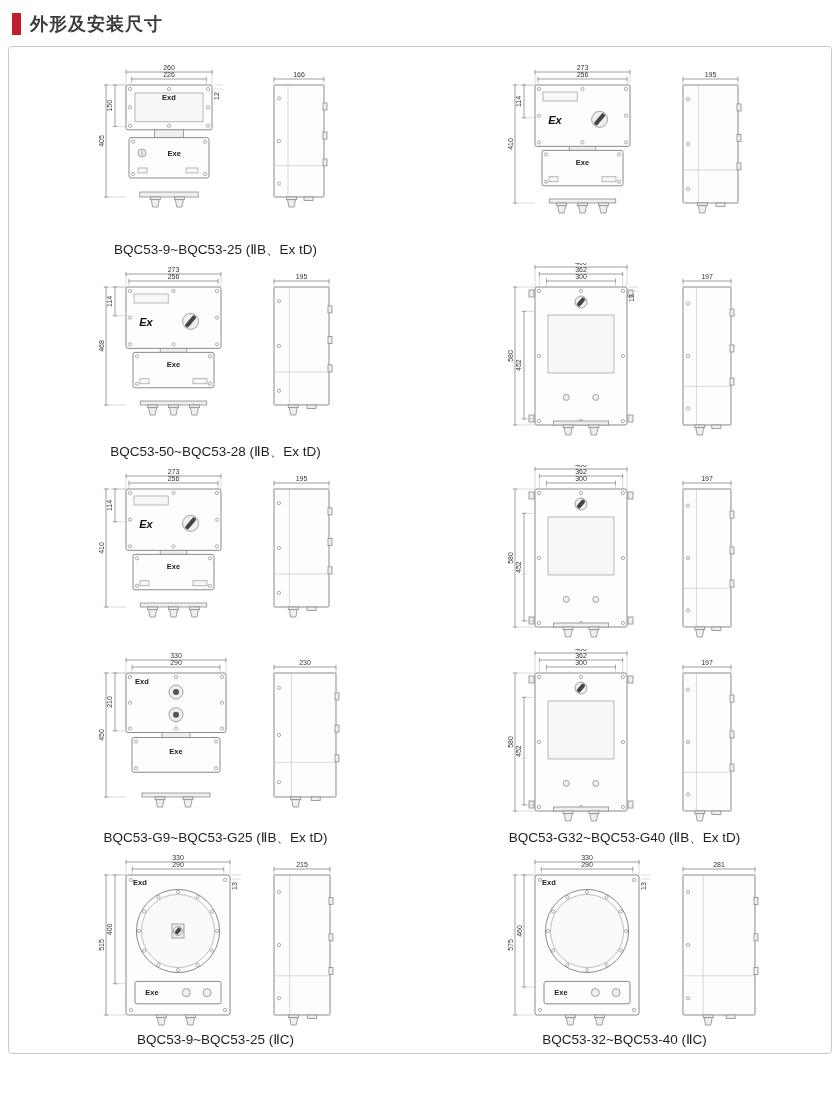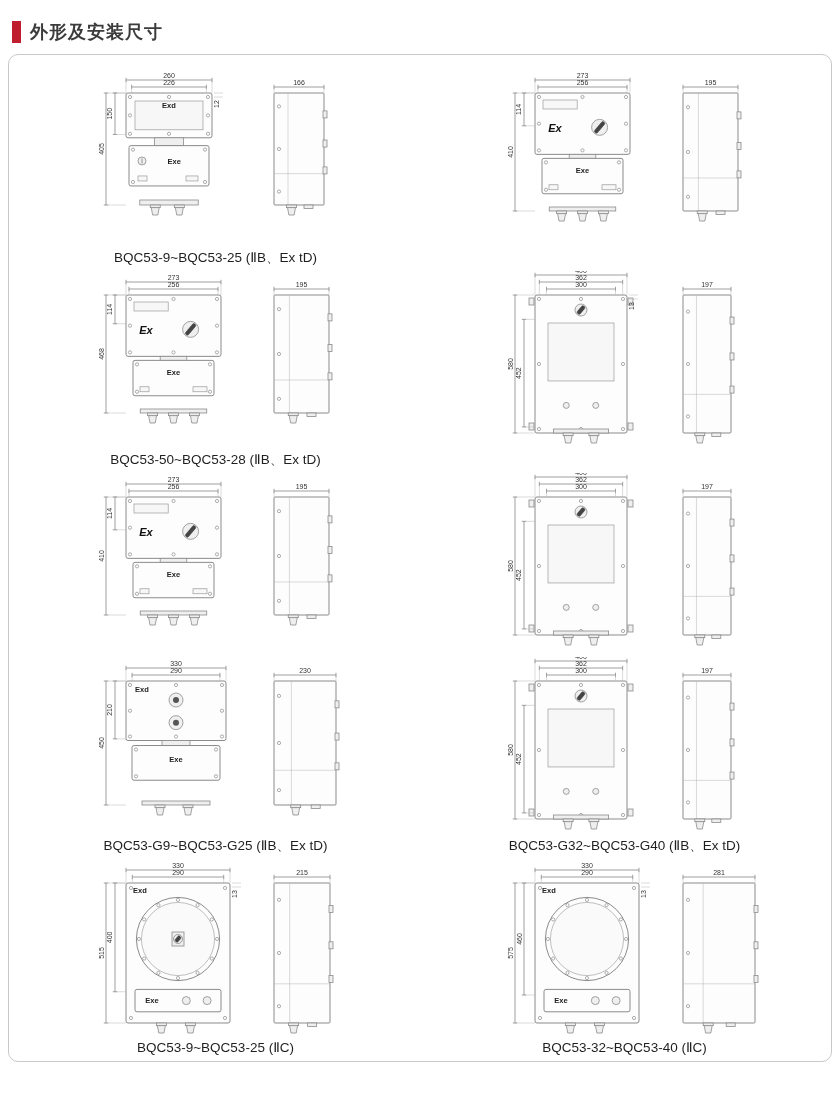--- a/index.html
+++ b/index.html
@@ -1,20 +1,20 @@
 <!DOCTYPE html>
 <html><head>
 <meta charset="utf-8">
 <style>
   html,body{margin:0;padding:0;background:#fff;}
   body{width:840px;height:1105px;font-family:"Liberation Sans",sans-serif;overflow:hidden;}
-  .header{display:flex;align-items:center;padding:20px 12px 6px 12px;}
+  .header{display:flex;align-items:center;padding:12px 12px 6px 12px;}
   .accent{width:9px;height:22px;margin-right:9px;background:#bf1e2e;}
   .title{font-size:18px;font-weight:bold;color:#3c3c3c;letter-spacing:1px;}
-  .panel{margin:4px 8px 8px 8px;border:1px solid #c9c9c9;border-radius:10px;padding:14px 2px 6px 2px;background:#fff;}
+  .panel{margin:4px 8px 8px 8px;border:1px solid #c9c9c9;border-radius:4px;padding:14px 2px 6px 2px;background:#fff;}
   .grid{display:grid;grid-template-columns:1fr 1fr;row-gap:4px;}
   .cell{display:flex;flex-direction:column;align-items:center;}
   .caption{font-size:13.5px;color:#1f1f1f;margin-top:0px;text-align:right;}
   svg{display:block;}
   svg text{font-family:"Liberation Sans",sans-serif;}
   .ol{fill:#fdfdfd;stroke:#8b8b8b;stroke-width:1;}
   .ol2{fill:#efefef;stroke:#8b8b8b;stroke-width:0.8;}
   .in{fill:#f7f7f7;stroke:#9a9a9a;stroke-width:0.7;}
   .in2{fill:#fafafa;stroke:#a5a5a5;stroke-width:0.7;}
   .bolt{fill:#ffffff;stroke:#8b8b8b;stroke-width:0.7;}

